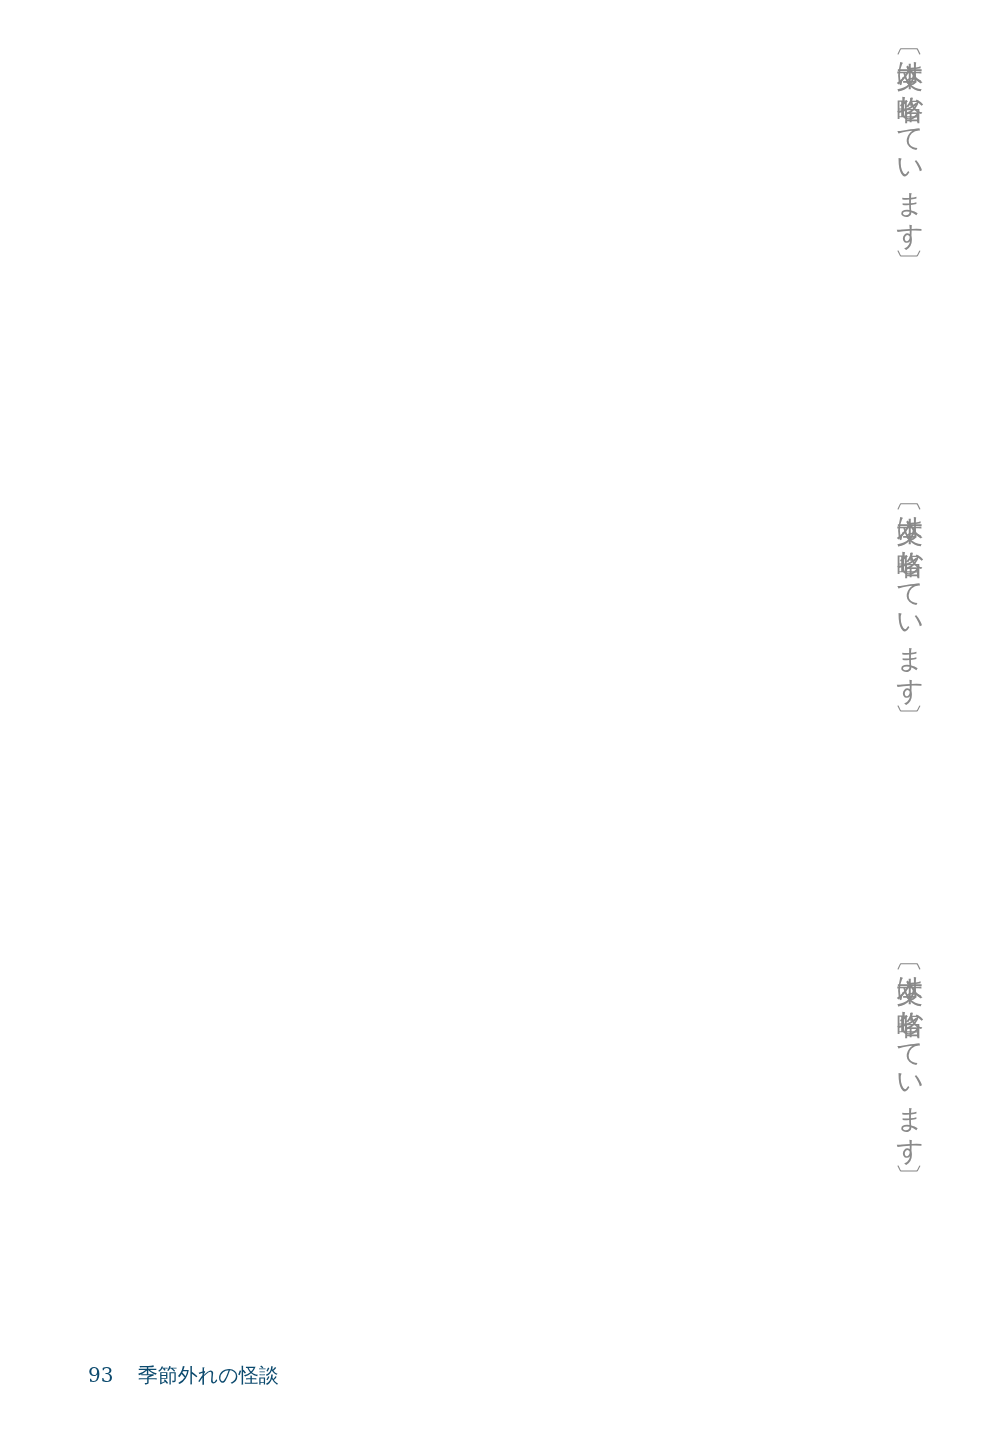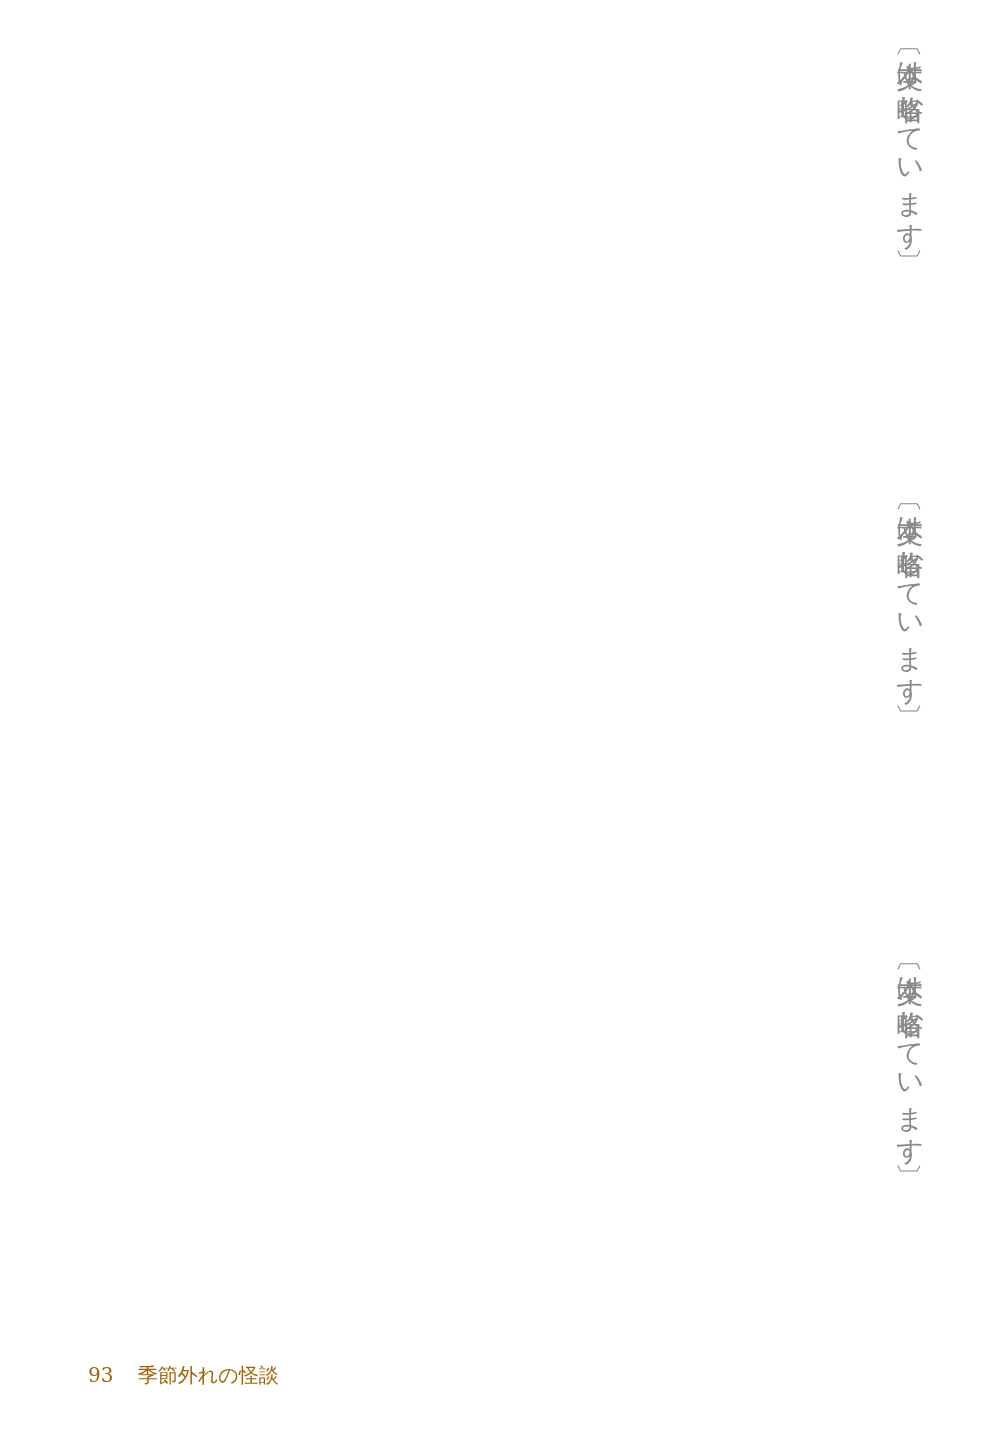--- a/index.html
+++ b/index.html
@@ -20,21 +20,21 @@
       color: #8a8a8a;
     }
     .block p { margin: 0; }
     #block-1 { top: 40px;  right: 68px; width: 860px; height: 420px; }
     #block-2 { top: 495px; right: 68px; width: 860px; height: 430px; }
     #block-3 { top: 955px; right: 68px; width: 860px; height: 390px; }
     .footer {
       position: absolute;
       left: 88px; top: 1362px;
       font-size: 20px;
-      color: #a16207;
+      color: #0c4a6e;
       font-family: "DejaVu Serif", serif;
     }
     .footer .num { margin-right: 18px; }
   </style>
 </head>
 <body>
 
 <div class="block" id="block-1">
   <p>〔本文は省略しています〕</p>
 </div>

